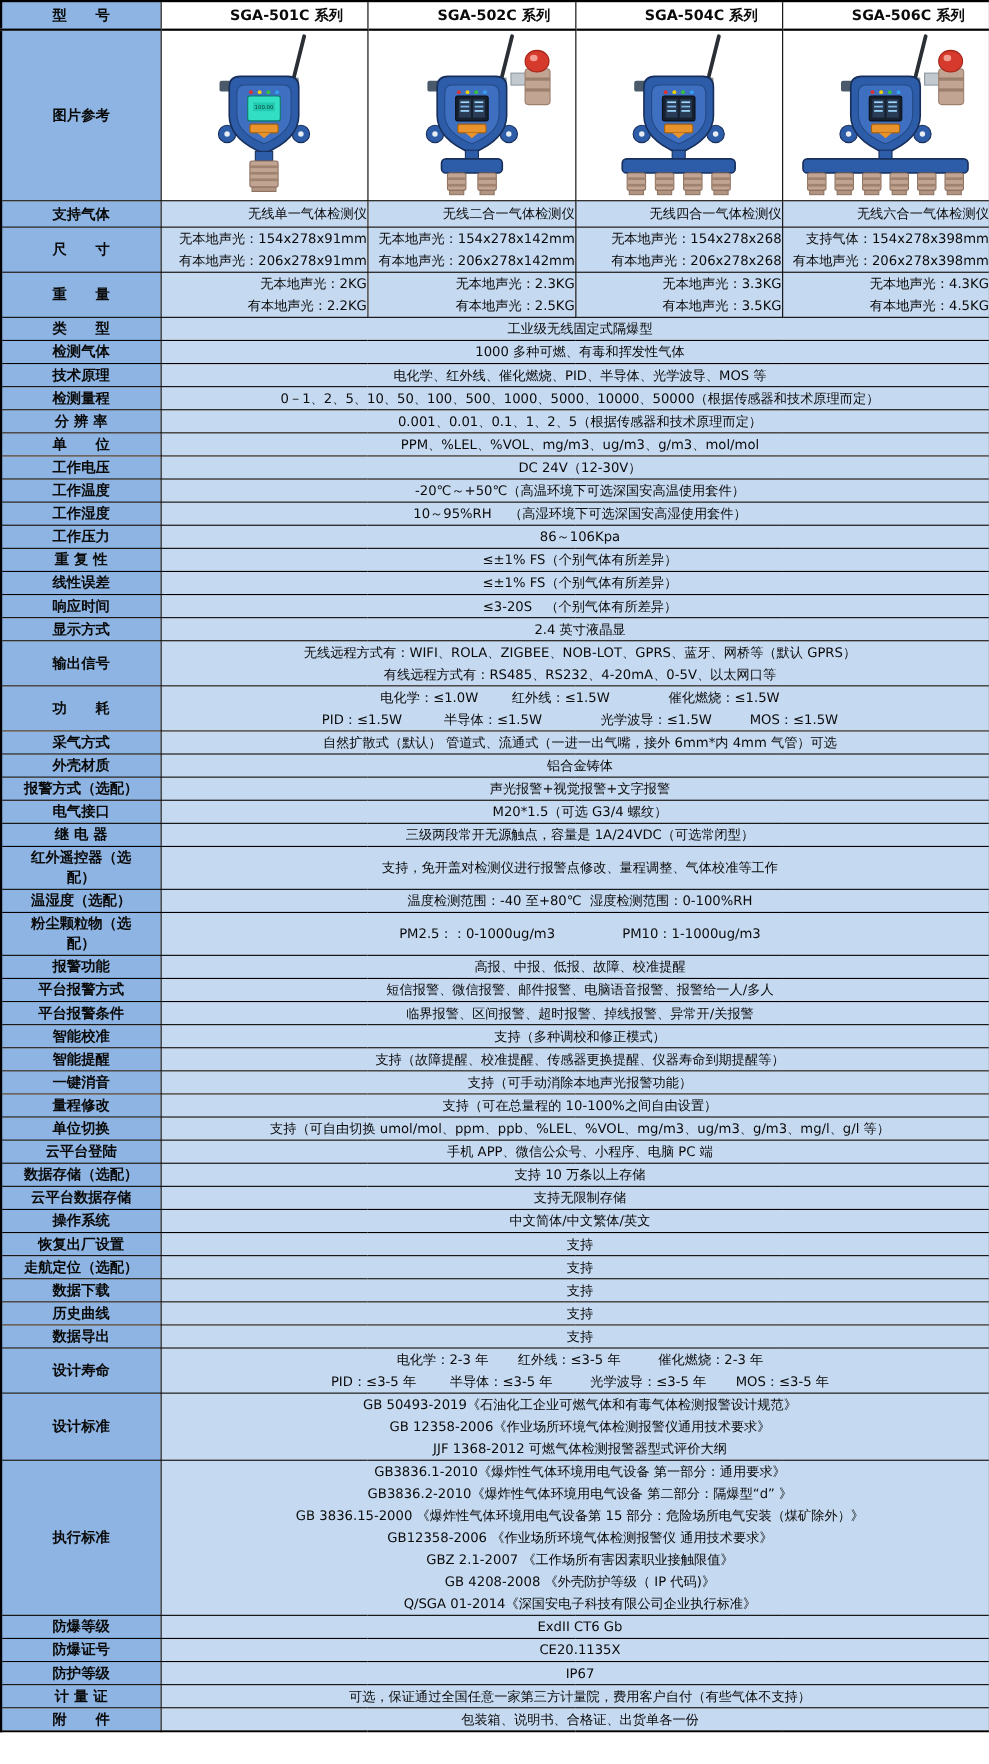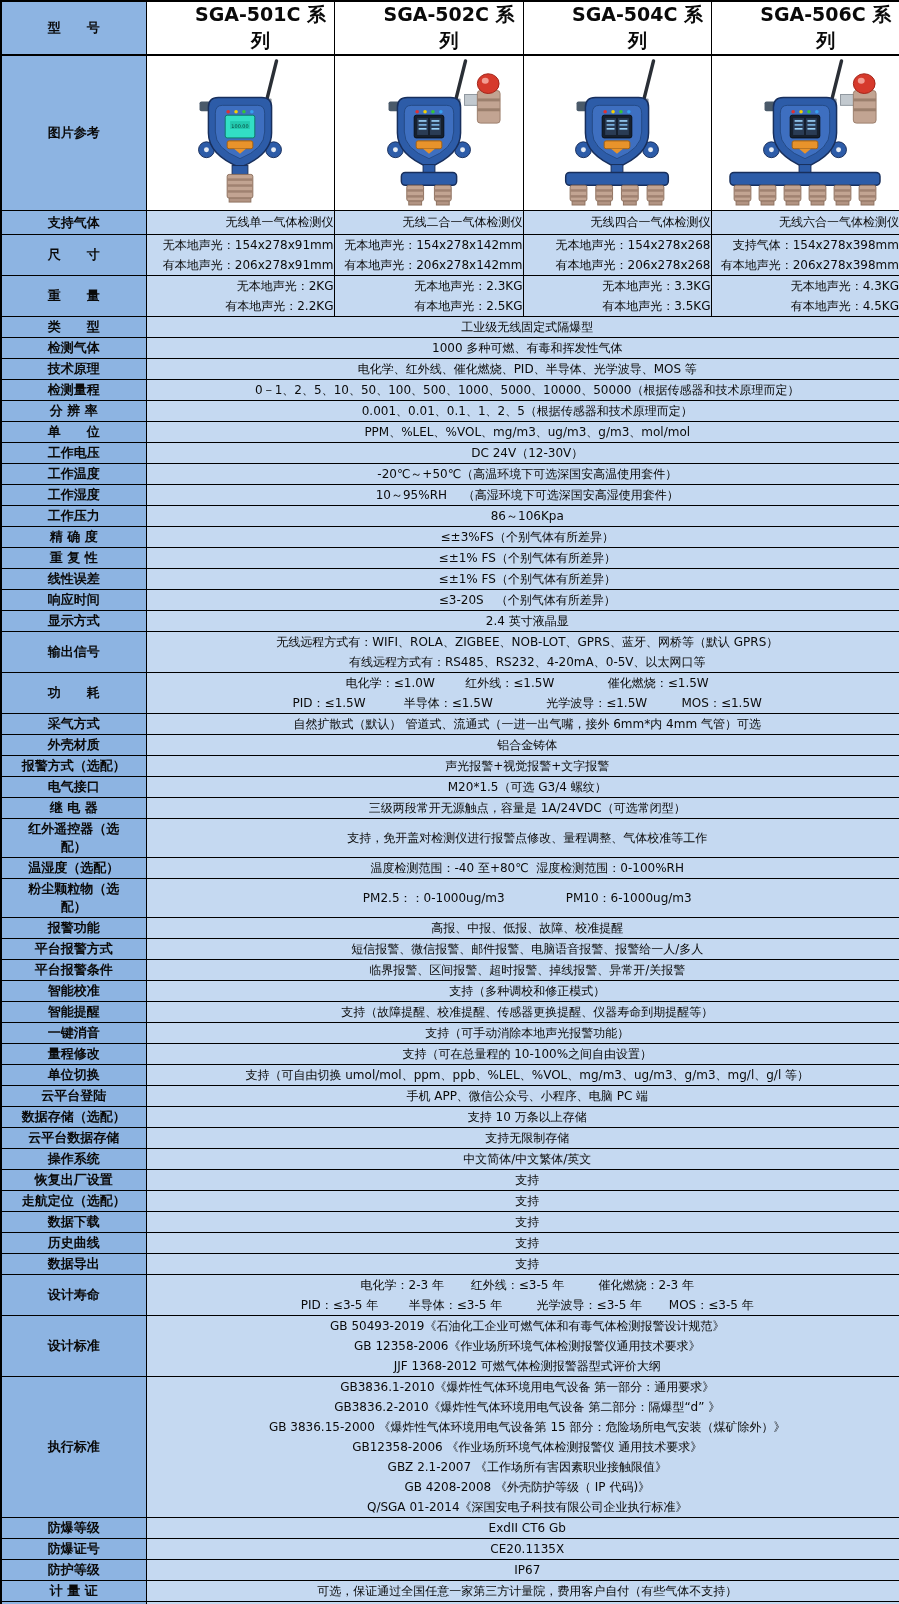--- a/index.html
+++ b/index.html
@@ -32,21 +32,21 @@
   td.label{
     background:var(--label_bg);
     font-weight:bold;
     font-size:13px;
     text-align:center;
     padding:1px 16px;
   }
   td.model{
     background:var(--header_bg);
     font-weight:bold;
-    font-size:19px;
+    font-size:13px;
     text-align:center;
     height:26px;
     padding-left:41px;
   }
   tr.header-row td{border-bottom:2px solid var(--border);}
   td.imgcell{
     background:#fff;
     height:155px;
     text-align:center;
     vertical-align:middle;
@@ -363,26 +363,20 @@
           <div class="line">10～95%RH　 （高湿环境下可选深国安高湿使用套件）</div>
         </td>
       </tr>
       <tr>
         <td class="label">工作压力</td>
         <td class="value" colspan="4">
           <div class="line">86～106Kpa</div>
         </td>
       </tr>
       <tr>
-        <td class="label">精 确 度</td>
-        <td class="value" colspan="4">
-          <div class="line">≤±3%FS（个别气体有所差异）</div>
-        </td>
-      </tr>
-      <tr>
         <td class="label">重 复 性</td>
         <td class="value" colspan="4">
           <div class="line">≤±1% FS（个别气体有所差异）</div>
         </td>
       </tr>
       <tr>
         <td class="label">线性误差</td>
         <td class="value" colspan="4">
           <div class="line">≤±1% FS（个别气体有所差异）</div>
         </td>
@@ -451,21 +445,21 @@
       </tr>
       <tr>
         <td class="label">温湿度（选配）</td>
         <td class="value" colspan="4">
           <div class="line">温度检测范围：-40 至+80℃  湿度检测范围：0-100%RH</div>
         </td>
       </tr>
       <tr>
         <td class="label">粉尘颗粒物（选配）</td>
         <td class="value" colspan="4">
-          <div class="line">PM2.5：：0-1000ug/m3                PM10：6-1000ug/m3</div>
+          <div class="line">PM2.5：：0-1000ug/m3                PM10：1-1000ug/m3</div>
         </td>
       </tr>
       <tr>
         <td class="label">报警功能</td>
         <td class="value" colspan="4">
           <div class="line">高报、中报、低报、故障、校准提醒</div>
         </td>
       </tr>
       <tr>
         <td class="label">平台报警方式</td>

